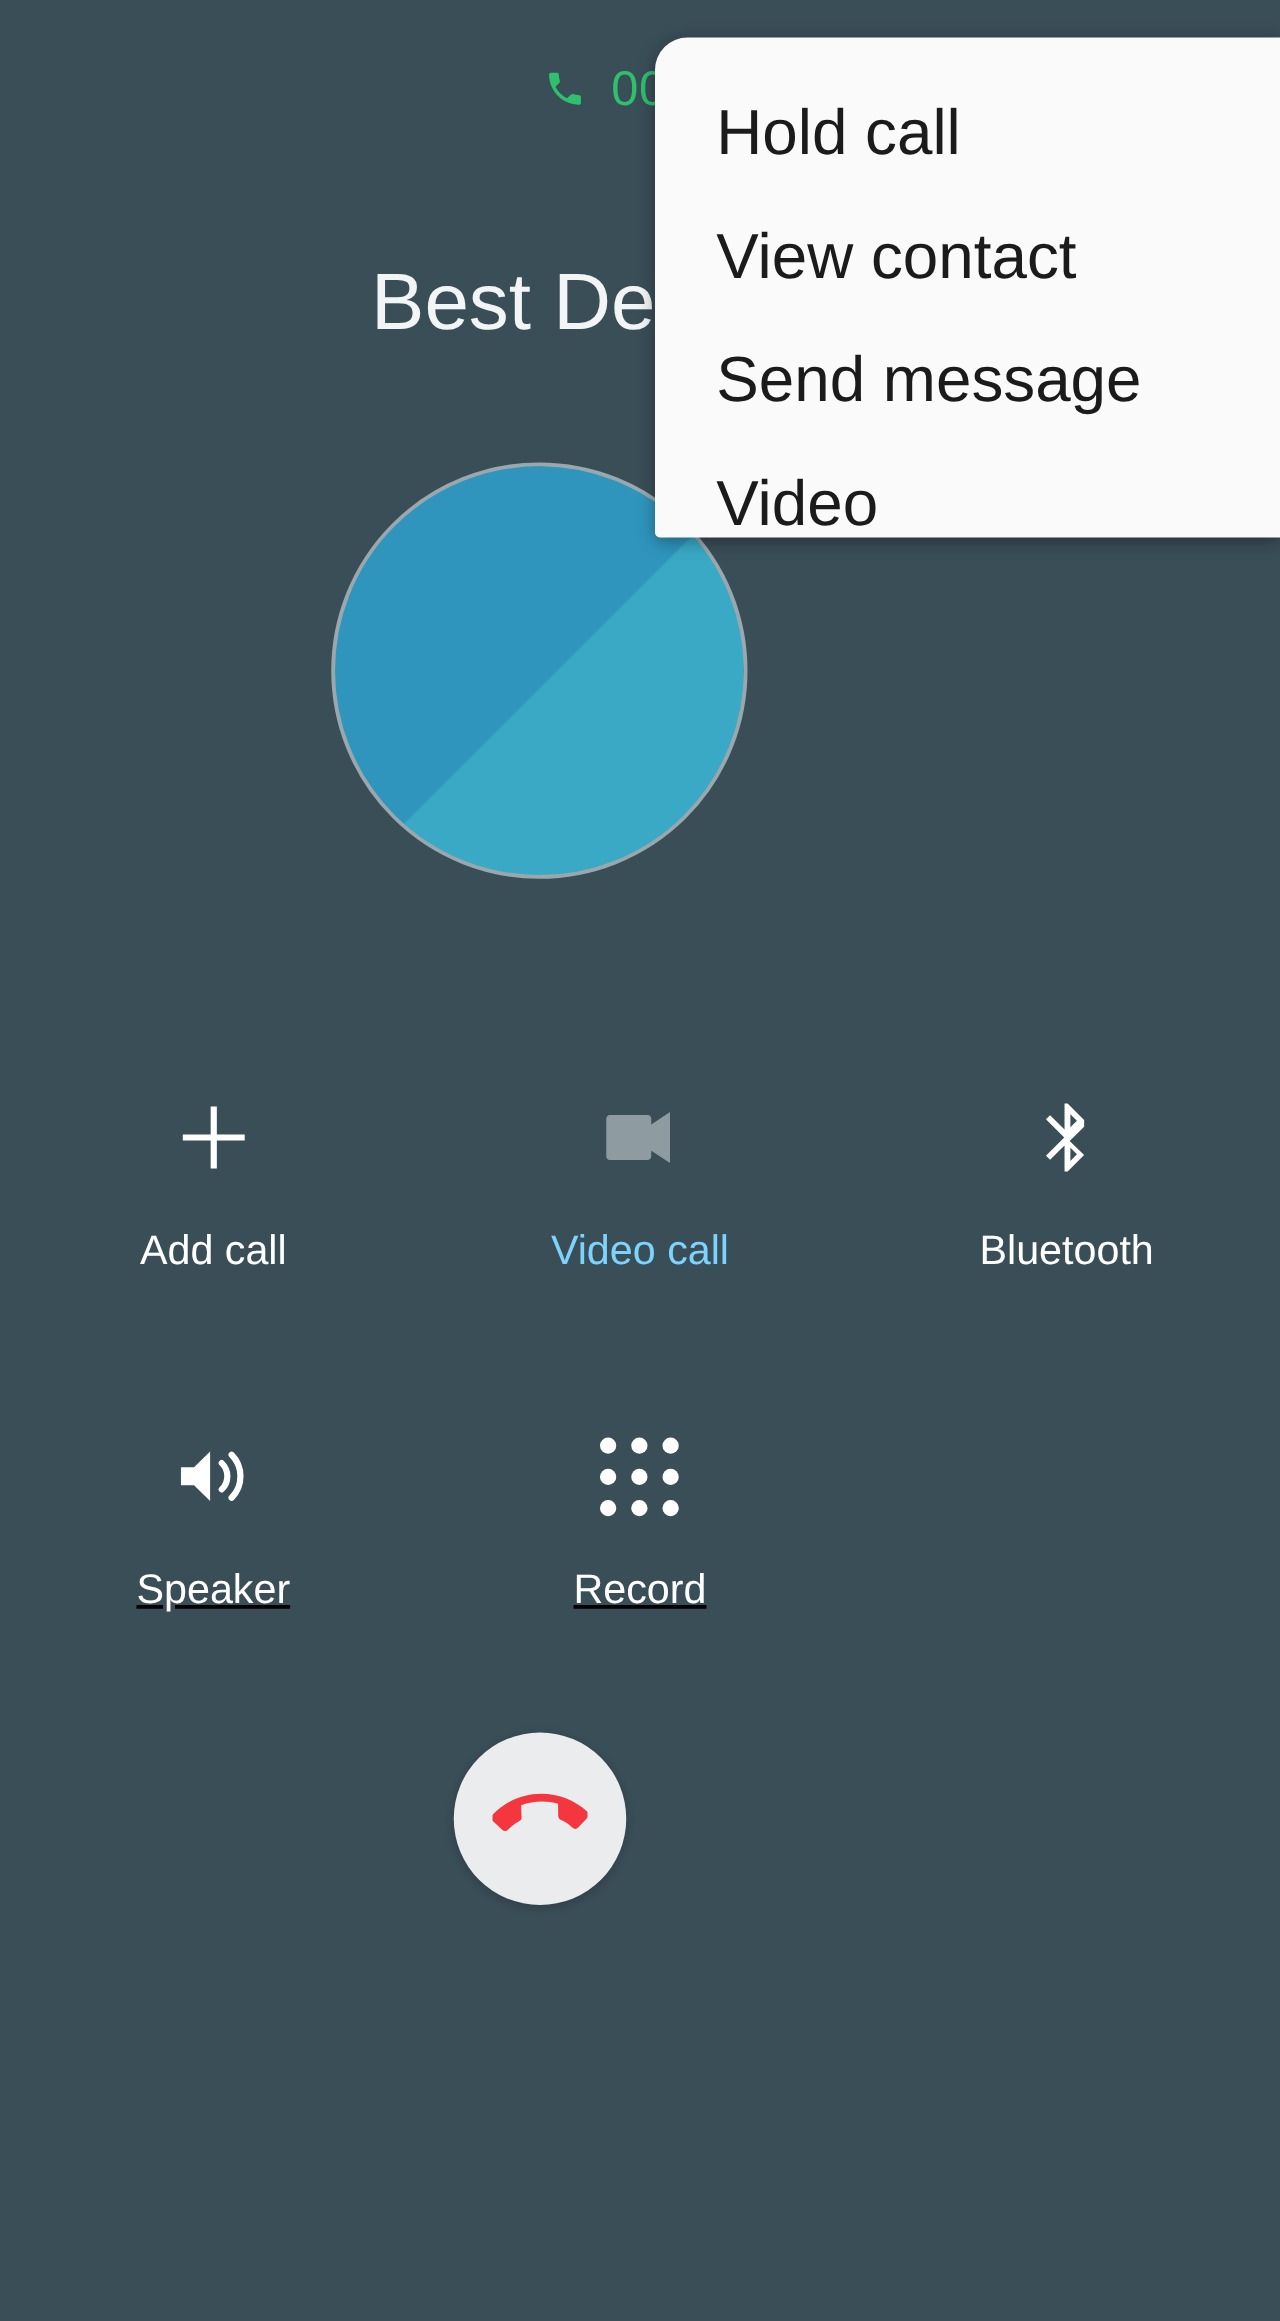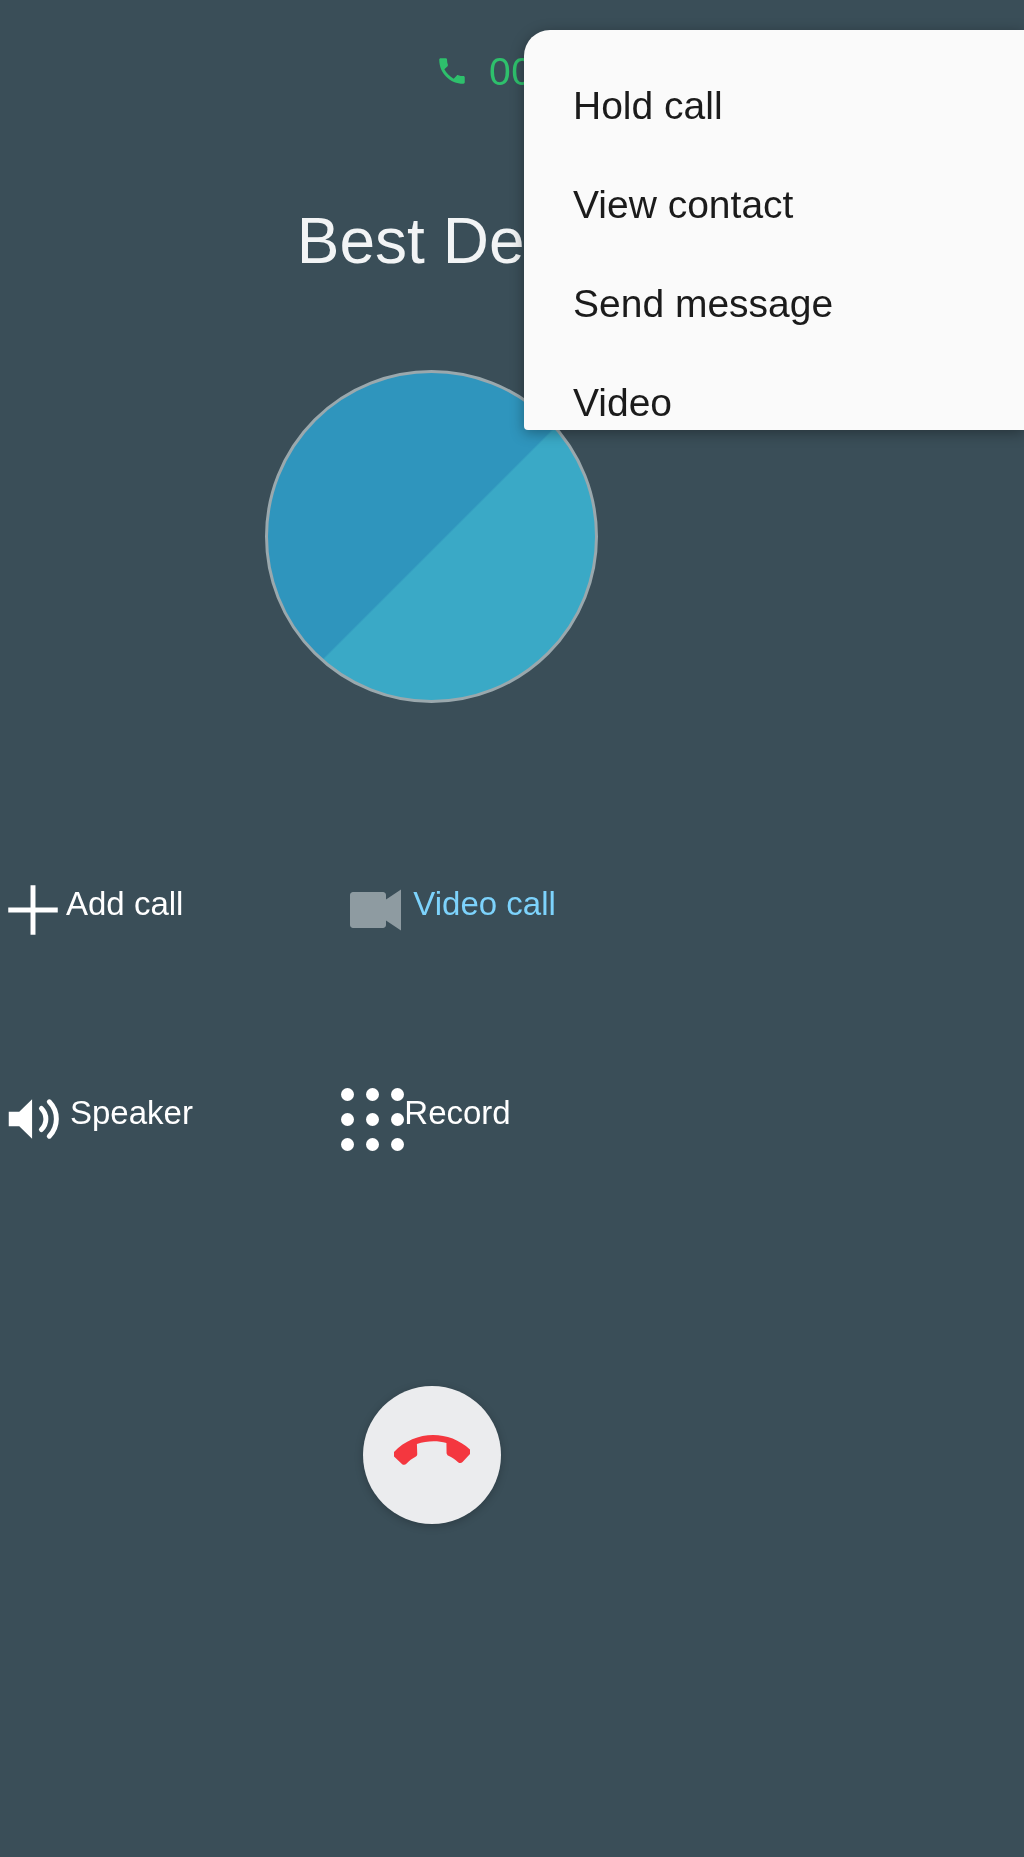--- a/index.html
+++ b/index.html
@@ -87,44 +87,46 @@
     border-bottom-left-radius: 4px;
     box-shadow: 0 3px 14px rgba(0,0,0,0.34);
     box-sizing: border-box;
     padding-top: 26px;
     z-index: 50;
   }
   .menu-item {
     height: 99px;
     line-height: 99px;
     padding-left: 49px;
-    font-size: 39px;
+    font-size: 51px;
     color: #1b1b1b;
     white-space: nowrap;
     cursor: default;
   }
 
   
   .controls {
     position: absolute;
     left: 0;
     top: 862px;
     width: 1024px;
   }
   .ctrl-row {
     display: flex;
     width: 1024px;
   }
   .ctrl-row.row-2 {
     margin-top: 113px;
+    text-decoration: underline;
   }
   .ctrl {
     width: 341.33px;
     display: flex;
-    flex-direction: row;
+    flex-direction: column;
+    align-items: center;
   }
   .ctrl-icon {
     height: 96px;
     display: flex;
     align-items: center;
     justify-content: center;
   }
   .ctrl-label {
     margin-top: 22px;
     font-size: 33px;
@@ -197,20 +199,28 @@
 
       <div class="ctrl disabled">
         <div class="ctrl-icon">
           <svg width="72" height="72" viewBox="0 0 24 24" aria-hidden="true">
             <path fill="#8e9ba1" d="M15 8.5V7c0-.55-.45-1-1-1H4c-.55 0-1 .45-1 1v10c0 .55.45 1 1 1h10c.55 0 1-.45 1-1v-1.5l5 3.3V5.2l-5 3.3z"></path>
           </svg>
         </div>
         <div class="ctrl-label">Video call</div>
       </div>
 
+      <div class="ctrl">
+        <div class="ctrl-icon">
+          <svg width="66" height="66" viewBox="0 0 24 24" aria-hidden="true">
+            <path fill="#ffffff" d="M17.2 6.9L12.4 2.1h-.9v7.6L7.3 5.5 6.1 6.7l5.3 5.3-5.3 5.3 1.2 1.2 4.2-4.2v7.6h.9l4.8-4.8-4.2-4.1 4.2-4.1zm-4 1.1V5.2l1.9 1.9-1.9 1.9zm1.9 8.9l-1.9 1.9v-3.8l1.9 1.9z"></path>
+          </svg>
+        </div>
+        <div class="ctrl-label">Bluetooth</div>
+      </div>
 
     </div>
 
     <div class="ctrl-row row-2">
 
       <div class="ctrl">
         <div class="ctrl-icon">
           <svg width="70" height="70" viewBox="0 0 24 24" aria-hidden="true">
             <path fill="#ffffff" d="M3 9.5v5h3.6L11 18.8V5.2L6.6 9.5H3z"></path>
             <path fill="none" stroke="#ffffff" stroke-width="1.7" stroke-linecap="round" d="M14.2 8.4a5 5 0 0 1 0 7.2"></path>

